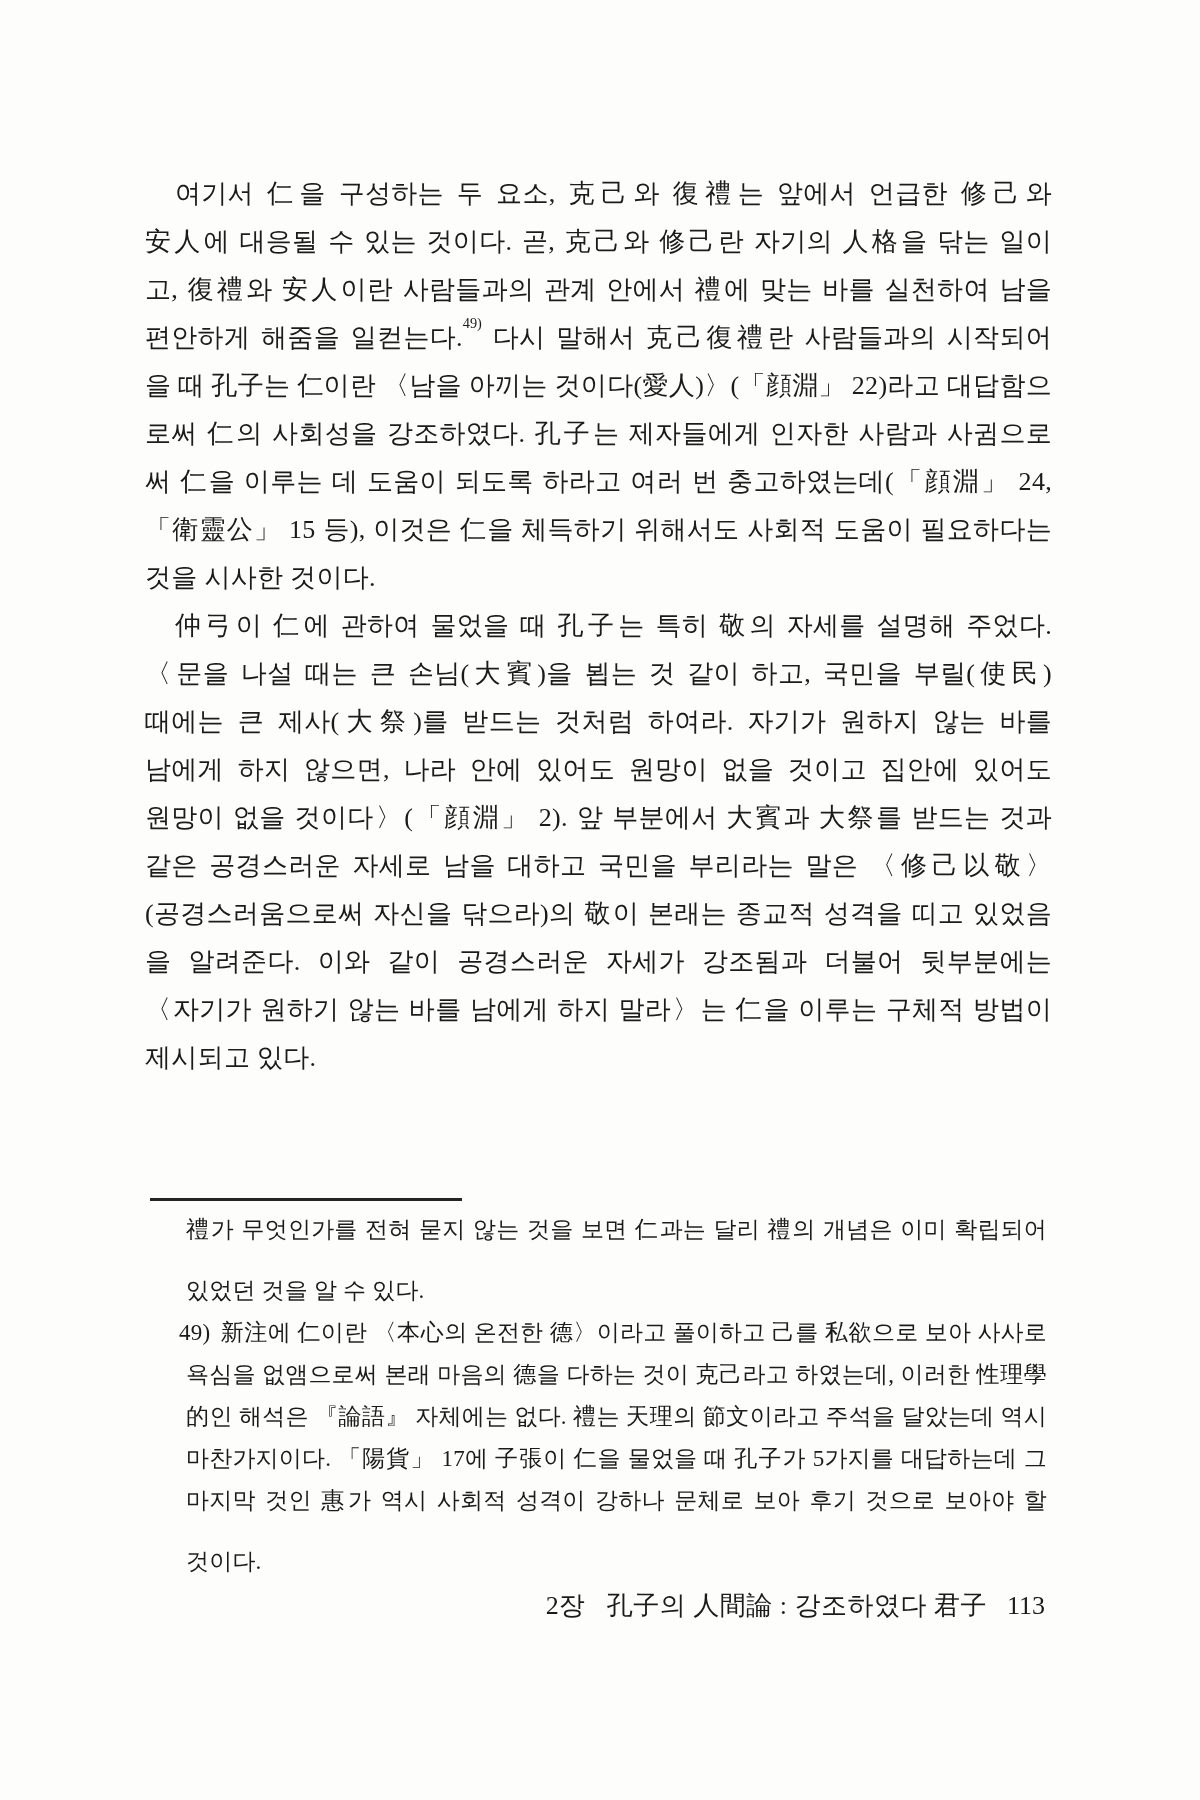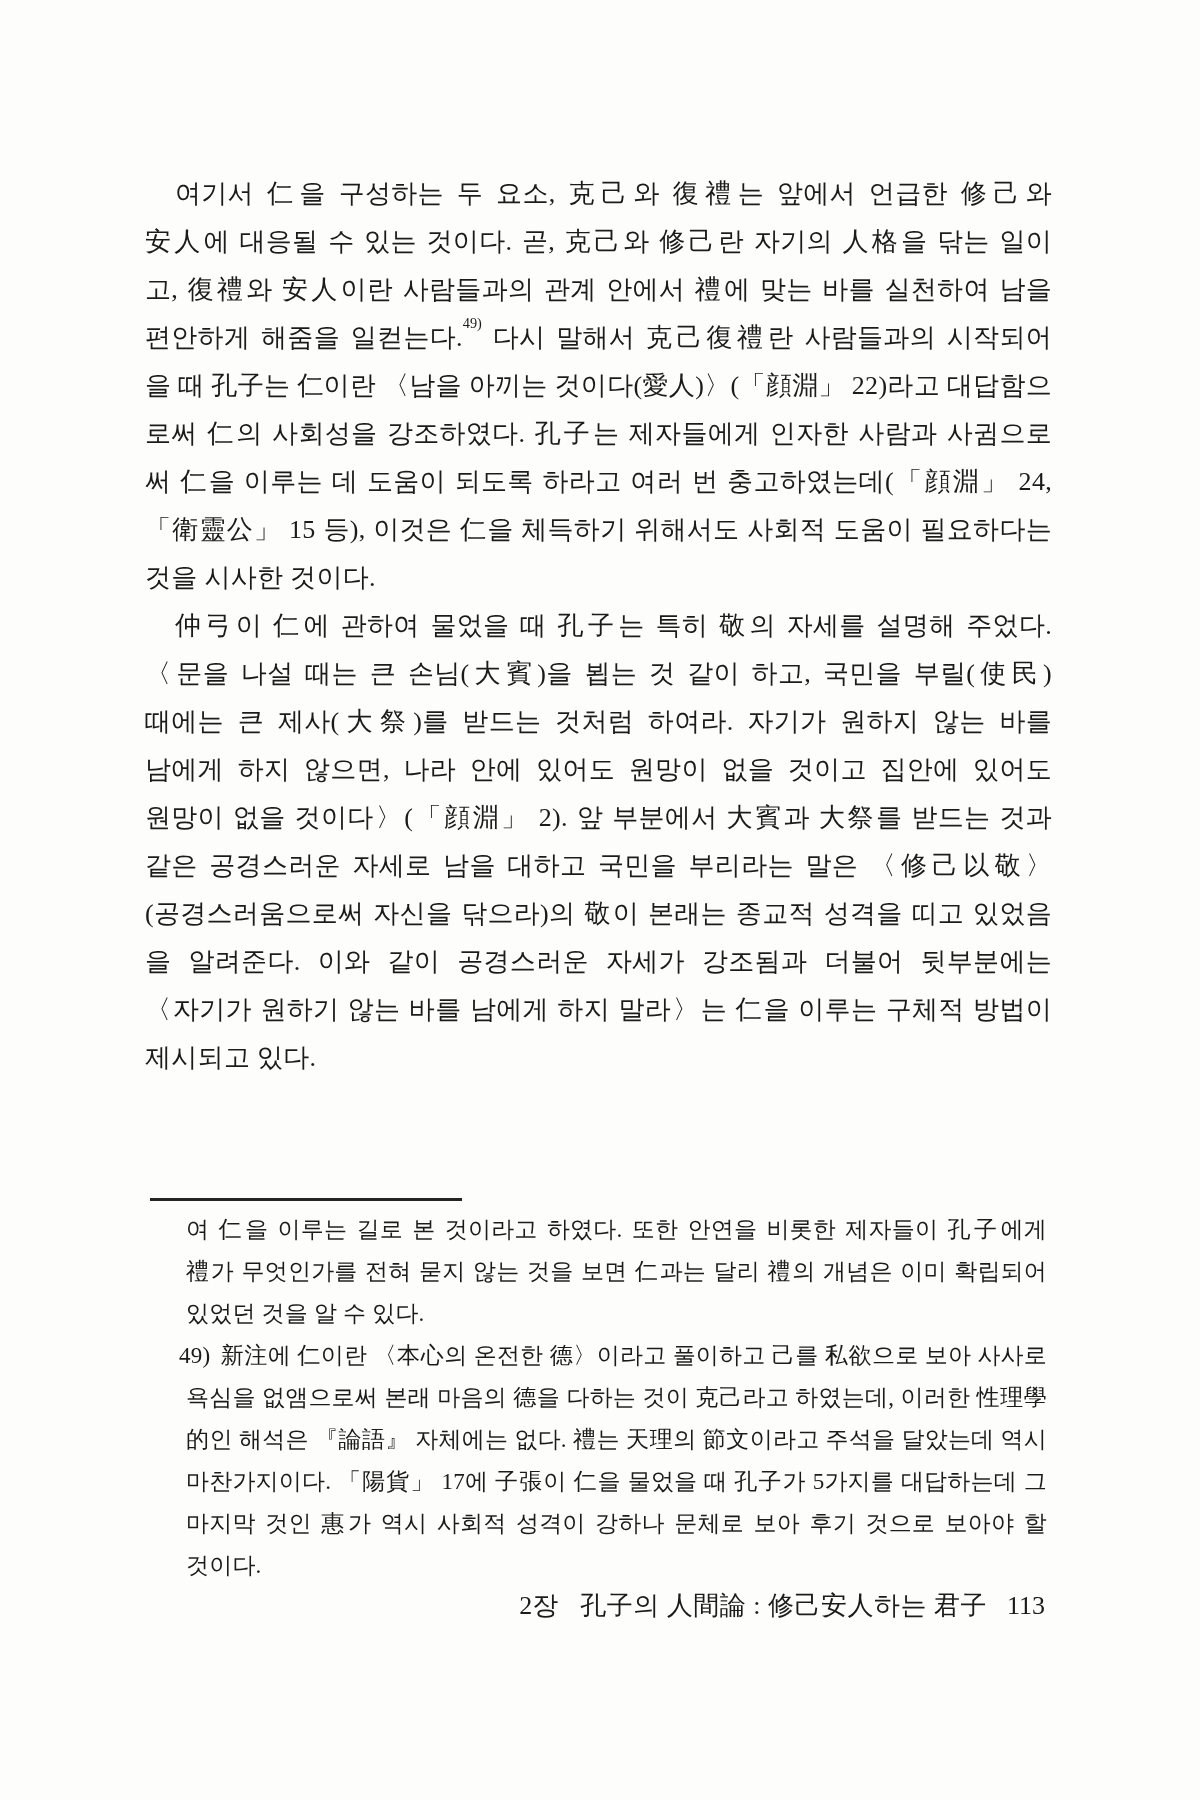--- a/index.html
+++ b/index.html
@@ -69,20 +69,21 @@
     text-align: justify;
     text-align-last: justify;
     letter-spacing: 0.2px;
     padding-left: 36px;
     overflow: hidden;
   }
   .fline.marker-line { padding-left: 0; margin-left: 29px; }
   .fline.para-end {
     text-align: left;
     text-align-last: left;
+    margin-top: 19px;
   }
   .fn-marker { margin-right: 10px; }
   
   .footer {
     position: absolute;
     left: 145px;
     top: 1586px;
     width: 900px;
     text-align: right;
     font-size: 26px;
@@ -120,28 +121,27 @@
     <div class="bline">같은 공경스러운 자세로 남을 대하고 국민을 부리라는 말은 〈修己以敬〉</div>
     <div class="bline">(공경스러움으로써 자신을 닦으라)의 敬이 본래는 종교적 성격을 띠고 있었음</div>
     <div class="bline">을 알려준다. 이와 같이 공경스러운 자세가 강조됨과 더불어 뒷부분에는</div>
     <div class="bline">〈자기가 원하기 않는 바를 남에게 하지 말라〉는 仁을 이루는 구체적 방법이</div>
     <div class="bline para-end">제시되고 있다.</div>
   </div>
 
   <div class="footnote-rule"></div>
 
   <div class="footnotes">
-    <div class="fline">여 仁을 이루는 길로 본 것이라고 하였다. 또한 안연을 비롯한 제자들이 孔子에게</div>
     <div class="fline">禮가 무엇인가를 전혀 묻지 않는 것을 보면 仁과는 달리 禮의 개념은 이미 확립되어</div>
     <div class="fline para-end">있었던 것을 알 수 있다.</div>
     <div class="fline marker-line"><span class="fn-marker">49)</span><span>新注에 仁이란 〈本心의 온전한 德〉이라고 풀이하고 己를 私欲으로 보아 사사로운</span></div>
     <div class="fline">욕심을 없앰으로써 본래 마음의 德을 다하는 것이 克己라고 하였는데, 이러한 性理學</div>
     <div class="fline">的인 해석은 『論語』 자체에는 없다. 禮는 天理의 節文이라고 주석을 달았는데 역시</div>
     <div class="fline">마찬가지이다. 「陽貨」 17에 子張이 仁을 물었을 때 孔子가 5가지를 대답하는데 그중</div>
     <div class="fline">마지막 것인 惠가 역시 사회적 성격이 강하나 문체로 보아 후기 것으로 보아야 할</div>
     <div class="fline para-end">것이다.</div>
   </div>
 
   <div class="footer">
-    <span class="chapter">2장</span><span class="running-title">孔子의 人間論 : 修己安人하는 君子</span><span class="page-num">113</span>
+    <span class="chapter">2장</span><span class="running-title">孔子의 人間論 : 강조하였다 君子</span><span class="page-num">113</span>
   </div>
 
 </div>
 
 </body></html>

